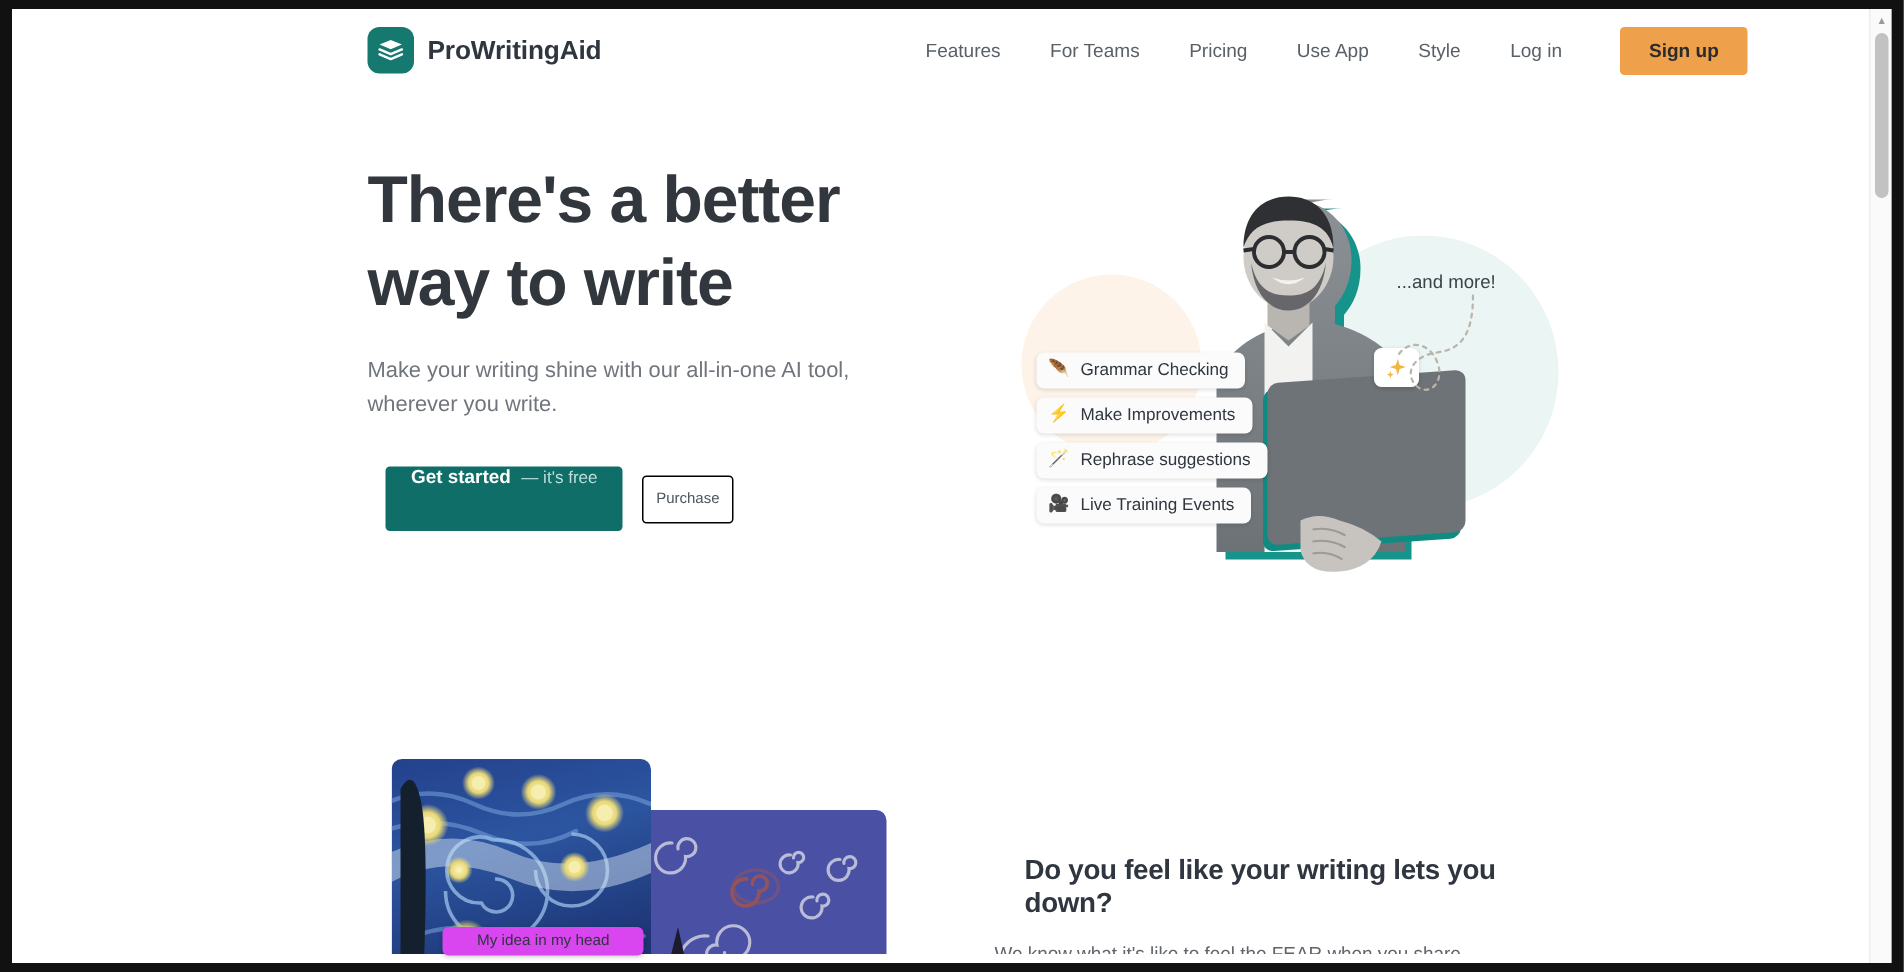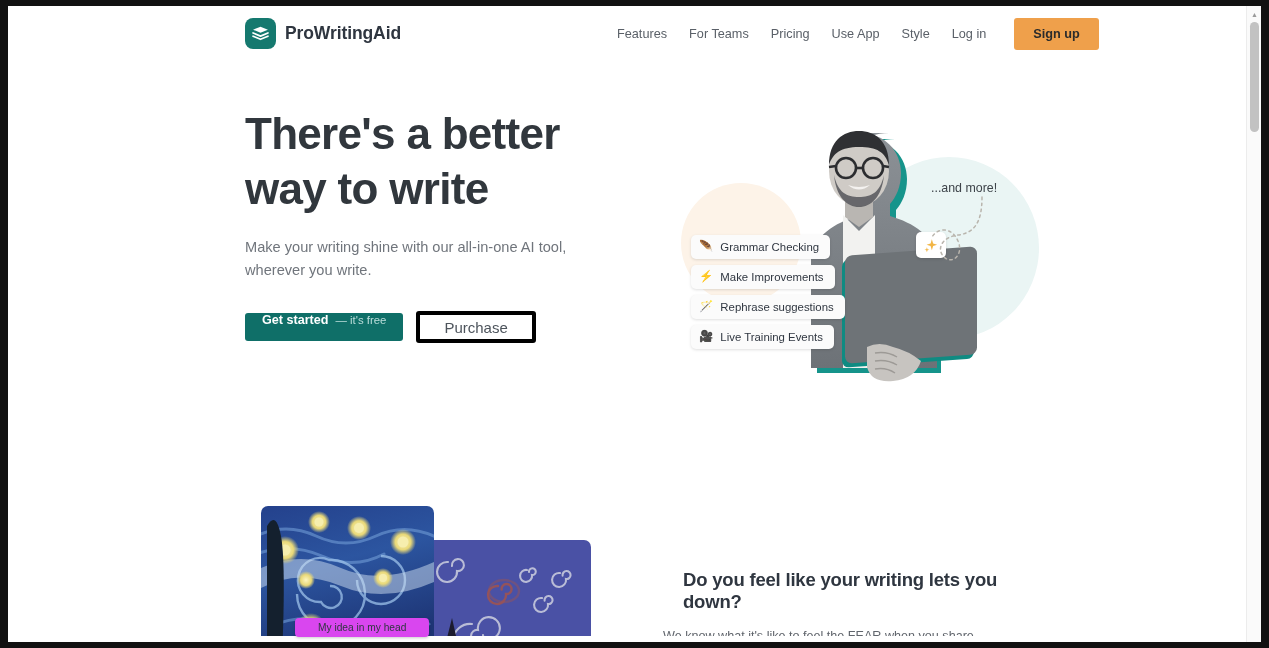--- a/index.html
+++ b/index.html
@@ -53,21 +53,21 @@
     width: 31px; height: 31px; border-radius: 8px;
     background: #15796f;
     display: flex; align-items: center; justify-content: center;
   }
   .brand-name {
     font-size: 17.5px; font-weight: bold; color: #2f3640;
     letter-spacing: -0.1px;
   }
   #nav {
     position: absolute; left: 598px; top: 12px;
-    display: flex; align-items: center; gap: 0px;
+    display: flex; align-items: center; gap: 11px;
   }
   .nav-link {
     font-size: 12.7px; color: #5a6068;
     padding: 9px 11px; text-decoration: none; white-space: nowrap;
   }
   .nav-cta {
     margin-left: 17px;
     background: #efa04b; color: #2b2b2b;
     font-size: 12.7px; font-weight: bold;
     padding: 9px 19px; border: none; border-radius: 3px;
@@ -80,29 +80,29 @@
     color: #31373d; letter-spacing: -0.7px;
   }
   #hero-sub {
     margin-top: 20px;
     font-size: 14.6px; line-height: 1.55; color: #70757c;
     width: 330px;
   }
   #hero-actions { margin-top: 30px; display: flex; align-items: center; gap: 13px; }
   #btn-get-started {
     background: #0f6f68; border: none; border-radius: 3px;
-    padding: 0 17px; height: 28px;
+    padding: 0 17px; height: 43px;
     display: inline-flex; align-items: baseline; gap: 7px;
-    cursor: pointer; font-family: "Liberation Sans", sans-serif;
+    cursor: pointer; font-family: "Liberation Sans", sans-serif; margin-left: 12px;
   }
   #btn-get-started .main { color: #fff; font-size: 12.6px; font-weight: bold; }
   #btn-get-started .sub  { color: #bcdedb; font-size: 11.4px; }
   #btn-purchase {
-    background: #fff; border: 4px solid #000000; border-radius: 3px;
-    height: 32px; padding: 0 24px; color: #4d545c; font-size: 15px;
+    background: #fff; border: 1px solid #000000; border-radius: 3px;
+    height: 32px; padding: 0 8px; color: #4d545c; font-size: 10px;
     cursor: pointer; font-family: "Liberation Sans", sans-serif;
   }
   #hero-note {
     margin-top: 35px; font-size: 11.6px; color: #8b9097;
   }
   
   #hero-art {
     position: absolute; left: 655px; top: 95px;
     width: 365px; height: 300px;
   }

